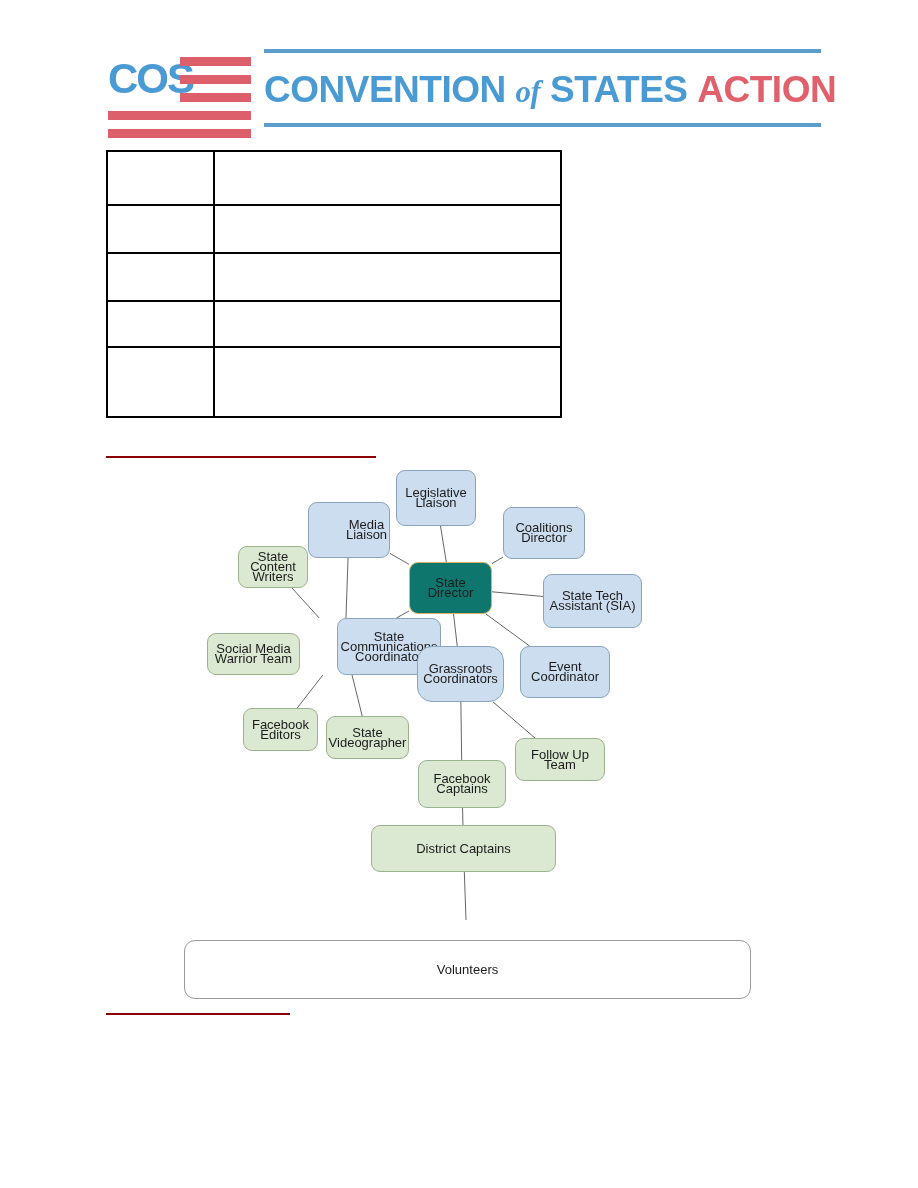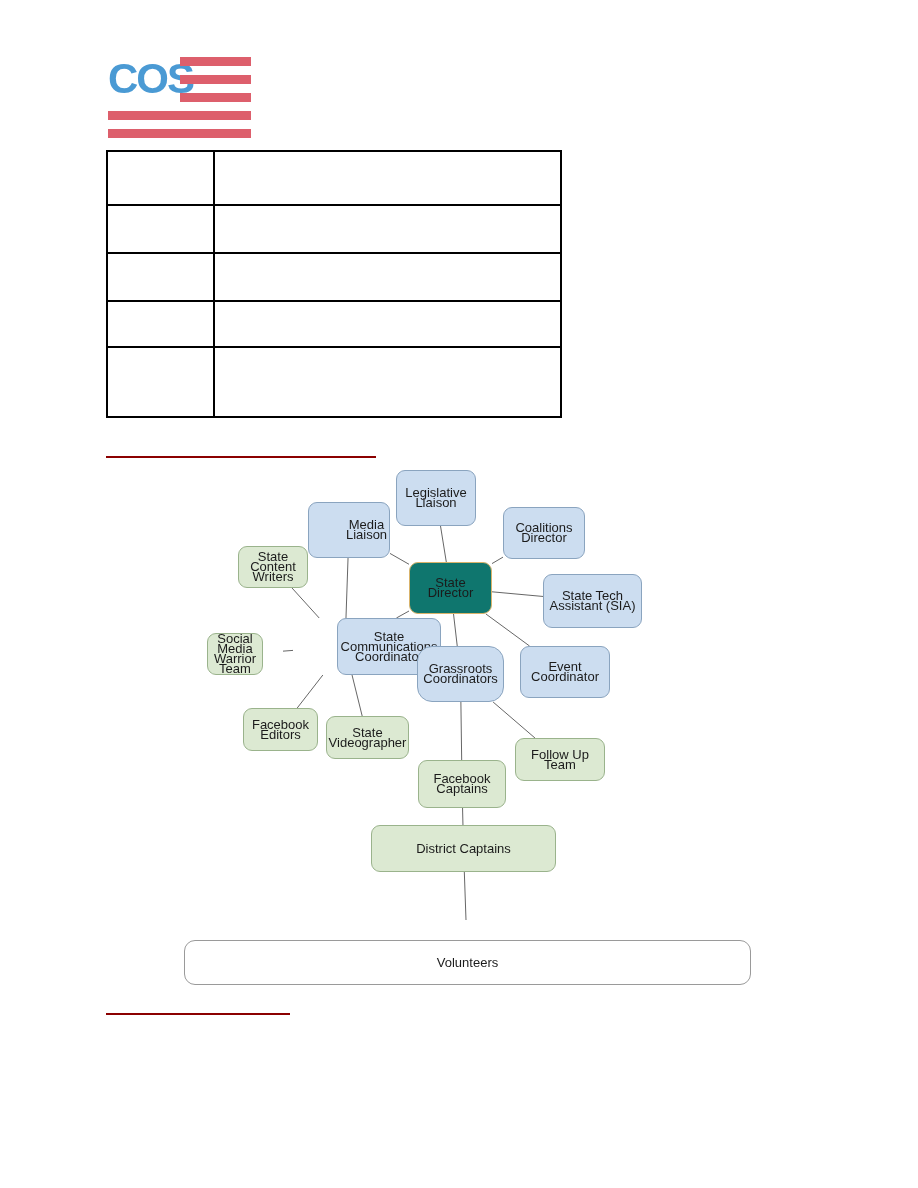--- a/index.html
+++ b/index.html
@@ -158,20 +158,27 @@
 
   <div id="logo-mark">
     <div id="logo-cos-text">COS</div>
     <div class="flag-stripe stripe-short" style="top:13px"></div>
     <div class="flag-stripe stripe-short" style="top:31px"></div>
     <div class="flag-stripe stripe-short" style="top:49px"></div>
     <div class="flag-stripe stripe-long" style="top:67px"></div>
     <div class="flag-stripe stripe-long" style="top:85px"></div>
   </div>
 
+  <div id="logo-wordmark-wrap">
+    <div class="logo-rule" id="logo-rule-top"></div>
+    <div id="logo-wordmark">
+      <span class="wm-blue">CONVENTION</span><span>&nbsp;</span><span class="wm-of">of</span><span>&nbsp;</span><span class="wm-blue">STATES</span><span>&nbsp;</span><span class="wm-red">ACTION</span>
+    </div>
+    <div class="logo-rule" id="logo-rule-bottom"></div>
+  </div>
 </div>
 
 <table id="info-table">
   <tbody>
     <tr>
       <td class="col-label" style="height:52px"></td>
       <td class="col-value"></td>
     </tr>
     <tr>
       <td class="col-label" style="height:46px"></td>
@@ -227,21 +234,21 @@
       </div>
       <div class="node node-green" style="left: 78px; top: 96px; width: 70px; height: 42px;">
         <span>State Content Writers</span>
       </div>
       <div class="node node-yellow" style="left: 249px; top: 112px; width: 83px; height: 52px;">
         <span>State Director</span>
       </div>
       <div class="node node-blue" style="left: 383px; top: 124px; width: 99px; height: 54px;">
         <span>State Tech Assistant (SIA)</span>
       </div>
-      <div class="node node-green" style="left: 47px; top: 183px; width: 56px; height: 42px;">
+      <div class="node node-green" style="left: 47px; top: 183px; width: 93px; height: 42px;">
         <span>Social Media Warrior Team</span>
       </div>
       <div class="node node-blue" style="left: 133px; top: 168px; width: 104px; height: 57px; margin-left: 44px;">
         <span>State Communications Coordinator</span>
       </div>
       <div class="node node-blue" style="left: 360px; top: 196px; width: 90px; height: 52px;">
         <span>Event Coordinator</span>
       </div>
       <div class="node node-blue" style="left: 257px; top: 196px; width: 87px; height: 56px; border-radius: 15px;">
         <span>Grassroots Coordinators</span>
@@ -254,17 +261,17 @@
       </div>
       <div class="node node-green" style="left: 355px; top: 288px; width: 90px; height: 43px;">
         <span>Follow Up Team</span>
       </div>
       <div class="node node-green" style="left: 258px; top: 310px; width: 88px; height: 48px;">
         <span>Facebook Captains</span>
       </div>
       <div class="node node-green" style="left: 211px; top: 375px; width: 185px; height: 47px;">
         <span>District Captains</span>
       </div>
-      <div class="node node-white" style="left: 24px; top: 490px; width: 567px; height: 45px;">
+      <div class="node node-white" style="left: 24px; top: 490px; width: 567px; height: 59px;">
         <span>Volunteers</span>
       </div>
     </div>
 </div>
 
 </body></html>

